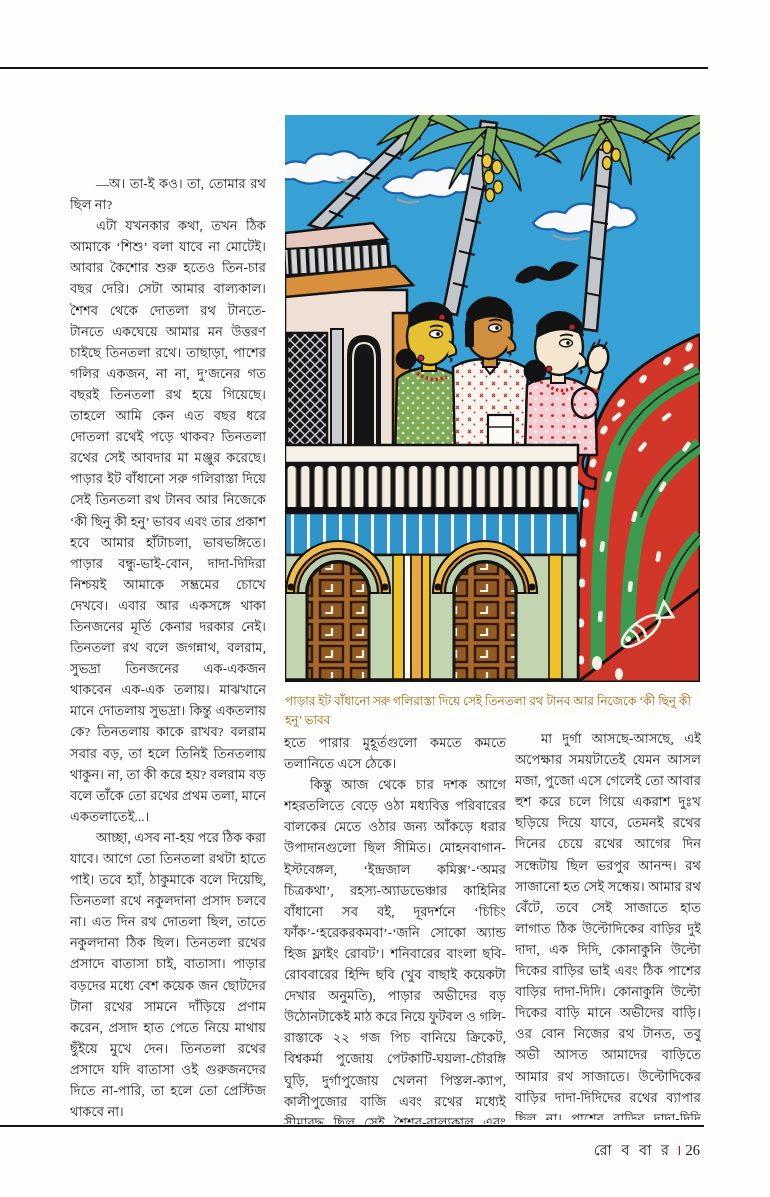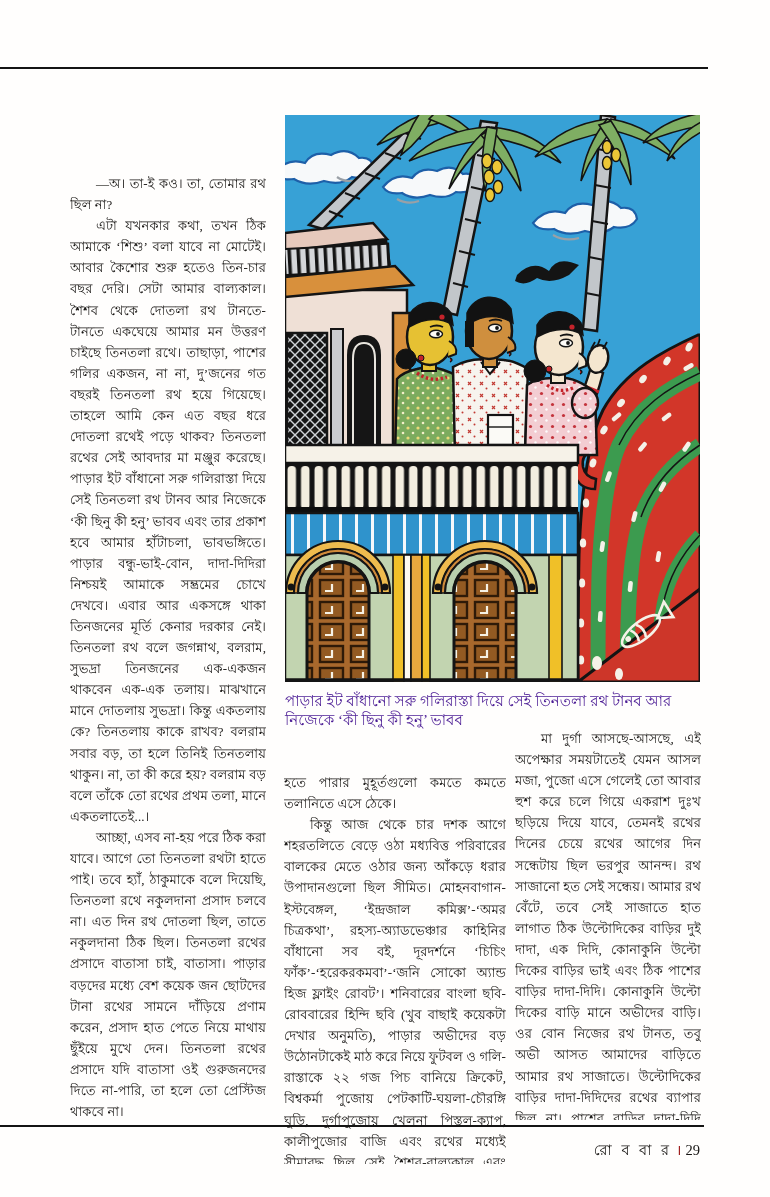--- a/index.html
+++ b/index.html
@@ -6,26 +6,26 @@
   .page{position:relative;width:770px;height:1197px;background:#fffefd;overflow:hidden;
         font-family:"Liberation Serif","DejaVu Serif",serif;color:#161412;}
   .rule{position:absolute;background:#141414;}
   .rule-top{left:0;top:67px;width:708px;height:2px;}
   .rule-bottom{left:0;top:1125px;width:704px;height:2px;}
   .col{position:absolute;text-align:justify;font-size:13px;line-height:21.1px;
        letter-spacing:.1px;overflow:hidden;}
   .col p{margin:0;text-indent:26px;}
   .col p.noindent{text-indent:0;}
   .col-left{left:70px;top:137px;width:196px;height:982px;margin-top:36px;}
-  .col-mid{left:284px;top:772px;width:222px;height:392px;}
+  .col-mid{left:284px;top:732px;width:222px;height:392px;}
   .col-right{left:515px;top:728px;width:186px;height:392px;}
   .figure{position:absolute;left:285px;top:115px;width:415px;height:567px;}
   .figure svg{display:block;}
-  .caption{position:absolute;left:285px;top:692px;width:420px;font-size:15px;
-           line-height:19px;color:#4c1d95;}
+  .caption{position:absolute;left:285px;top:692px;width:420px;font-size:12px;
+           line-height:19px;color:#a16207;}
   .footer{position:absolute;top:1139px;right:70px;font-size:14.5px;white-space:nowrap;}
   .footer .mag{letter-spacing:3px;}
   .footer .sep{color:#9e1b1b;padding:0 4px;}
 </style>
 </head>
 <body>
 
 <div class="page">
 
   <div class="rule rule-top"></div>
@@ -298,16 +298,16 @@
     <p>কিন্তু আজ থেকে চার দশক আগে শহরতলিতে বেড়ে ওঠা মধ্যবিত্ত পরিবারের বালকের মেতে ওঠার জন্য আঁকড়ে ধরার উপাদানগুলো ছিল সীমিত। মোহনবাগান-ইস্টবেঙ্গল, ‘ইন্দ্রজাল কমিক্স’-‘অমর চিত্রকথা’, রহস্য-অ্যাডভেঞ্চার কাহিনির বাঁধানো সব বই, দূরদর্শনে ‘চিচিং ফাঁক’-‘হরেকরকমবা’-‘জনি সোকো অ্যান্ড হিজ ফ্লাইং রোবট’। শনিবারের বাংলা ছবি-রোববারের হিন্দি ছবি (খুব বাছাই কয়েকটা দেখার অনুমতি), পাড়ার অভীদের বড় উঠোনটাকেই মাঠ করে নিয়ে ফুটবল ও গলি-রাস্তাকে ২২ গজ পিচ বানিয়ে ক্রিকেট, বিশ্বকর্মা পুজোয় পেটকাটি-ঘয়লা-চৌরঙ্গি ঘুড়ি, দুর্গাপুজোয় খেলনা পিস্তল-ক্যাপ, কালীপুজোর বাজি এবং রথের মধ্যেই সীমাবদ্ধ ছিল সেই শৈশব-বাল্যকাল এবং কৈশোরের গোড়ার দিকটা। এবং কী মজাটাই না ছিল।</p>
   </div>
 
   <div class="col col-right">
     <p>মা দুর্গা আসছে-আসছে, এই অপেক্ষার সময়টাতেই যেমন আসল মজা, পুজো এসে গেলেই তো আবার হুশ করে চলে গিয়ে একরাশ দুঃখ ছড়িয়ে দিয়ে যাবে, তেমনই রথের দিনের চেয়ে রথের আগের দিন সন্ধেটায় ছিল ভরপুর আনন্দ। রথ সাজানো হত সেই সন্ধেয়। আমার রথ বেঁটে, তবে সেই সাজাতে হাত লাগাত ঠিক উল্টোদিকের বাড়ির দুই দাদা, এক দিদি, কোনাকুনি উল্টো দিকের বাড়ির ভাই এবং ঠিক পাশের বাড়ির দাদা-দিদি। কোনাকুনি উল্টো দিকের বাড়ি মানে অভীদের বাড়ি। ওর বোন নিজের রথ টানত, তবু অভী আসত আমাদের বাড়িতে আমার রথ সাজাতে। উল্টোদিকের বাড়ির দাদা-দিদিদের রথের ব্যাপার ছিল না। পাশের বাড়ির দাদা-দিদি মানে অমিতাভদা আর অঞ্জুদি ঝুলন সাজাত দারুণ করে। ওরাও তাই রথের আগের দিন সন্ধেয় চলে আসত আমাদের বাড়িতে। মেজানাইন ফ্লোরে ছিল আমার পড়ার ঘর। তার লাগোয়া বারান্দাতেই</p>
   </div>
 
   <div class="rule rule-bottom"></div>
 
   <div class="footer">
-    <span class="mag">রো ব বা র</span><span class="sep">।</span><span>29</span>
+    <span class="mag">রো ব বা র</span><span class="sep">।</span><span>26</span>
   </div>
 
 </div>
 
 </body></html>

